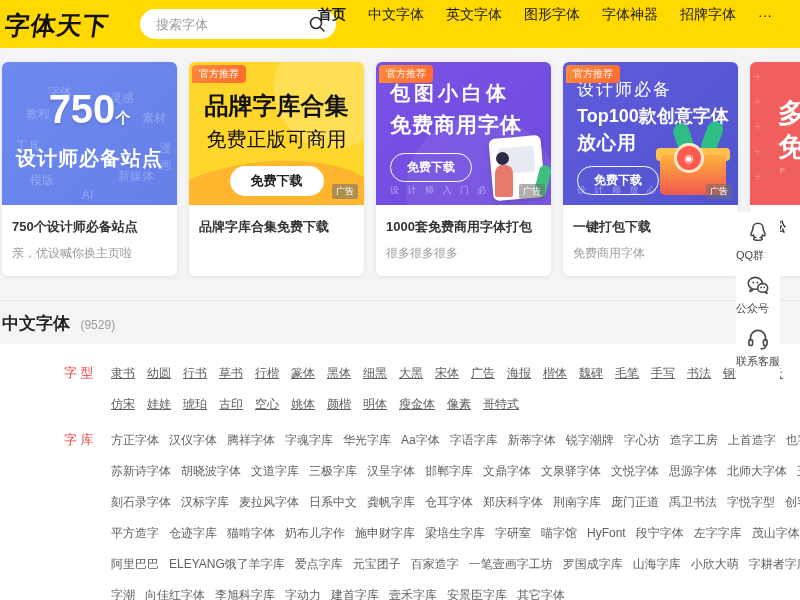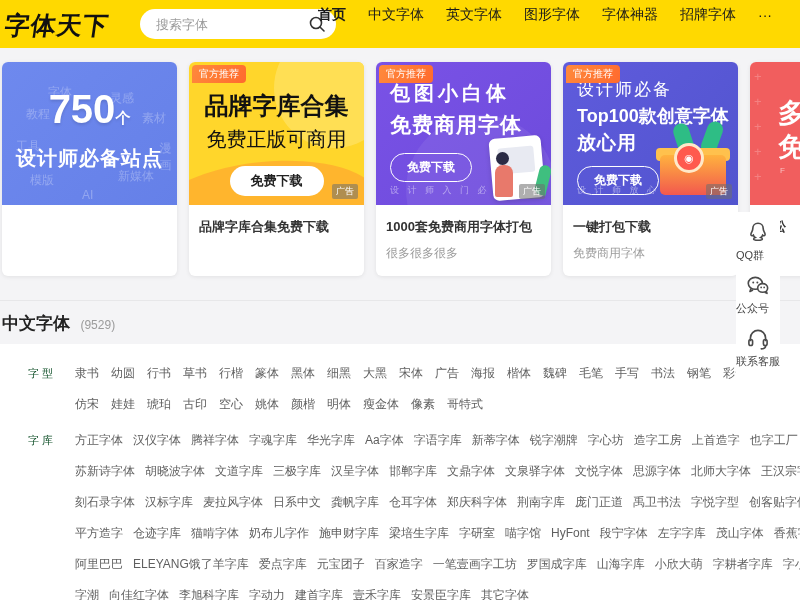--- a/index.html
+++ b/index.html
@@ -101,24 +101,24 @@
   .fside svg{display:block;margin:0 auto;}
   .fside .lb{margin-top:2px;font-size:11px;color:#444;white-space:nowrap;}
 
   
   .rule{position:absolute;top:300px;left:0;width:800px;height:1px;background:#e7e7e9;}
   .sec-head{position:absolute;top:312px;left:2px;}
   .sec-title{display:inline;font-size:17px;font-weight:800;color:#222;}
   .sec-count{display:inline;margin-left:6px;font-size:12px;color:#9b9b9b;}
   .panel{position:absolute;top:344px;left:0;width:800px;height:256px;background:#fff;padding-top:12px;box-sizing:border-box;}
   .tag-row{height:31px;line-height:31px;padding-left:28px;white-space:nowrap;}
-  .row-label{display:inline-block;width:47px;font-size:11px;color:#14532d;}
+  .row-label{display:inline-block;width:47px;font-size:13px;color:#ef4444;margin-left:36px;}
   .g2{margin-top:5px;}
   .tag-row .tag{display:inline-block;font-size:12px;color:#5f5f5f;cursor:pointer;}
-  .tags-kind .tag{margin-right:12px;}
+  .tags-kind .tag{margin-right:12px;text-decoration:underline;}
   .tags-lib .tag{margin-right:10px;}
 </style>
 </head>
 <body>
 
 <div class="page">
 
   <div class="header">
     <div class="logo">字体天下</div>
     <div class="search">
@@ -150,20 +150,24 @@
           <span class="w3">素材</span>
           <span class="w4">工具</span>
           <span class="w5">漫画</span>
           <span class="w6">模版</span>
           <span class="w7">新媒体</span>
           <span class="w8">AI</span>
         </div>
         <div class="big"><span>750</span><em>个</em></div>
         <div class="line2">设计师必备站点</div>
       </div>
+      <div class="caption">
+        <div class="cap-title">750个设计师必备站点</div>
+        <div class="cap-sub">亲，优设喊你换主页啦</div>
+      </div>
     </div>
 
     <div class="card">
       <div class="banner b2">
         <span class="badge">官方推荐</span>
         <div class="t1">品牌字库合集</div>
         <div class="t2">免费正版可商用</div>
         <div class="btn-wrap"><span class="pill-solid">免费下载</span></div>
         <span class="ad">广告</span>
       </div>

